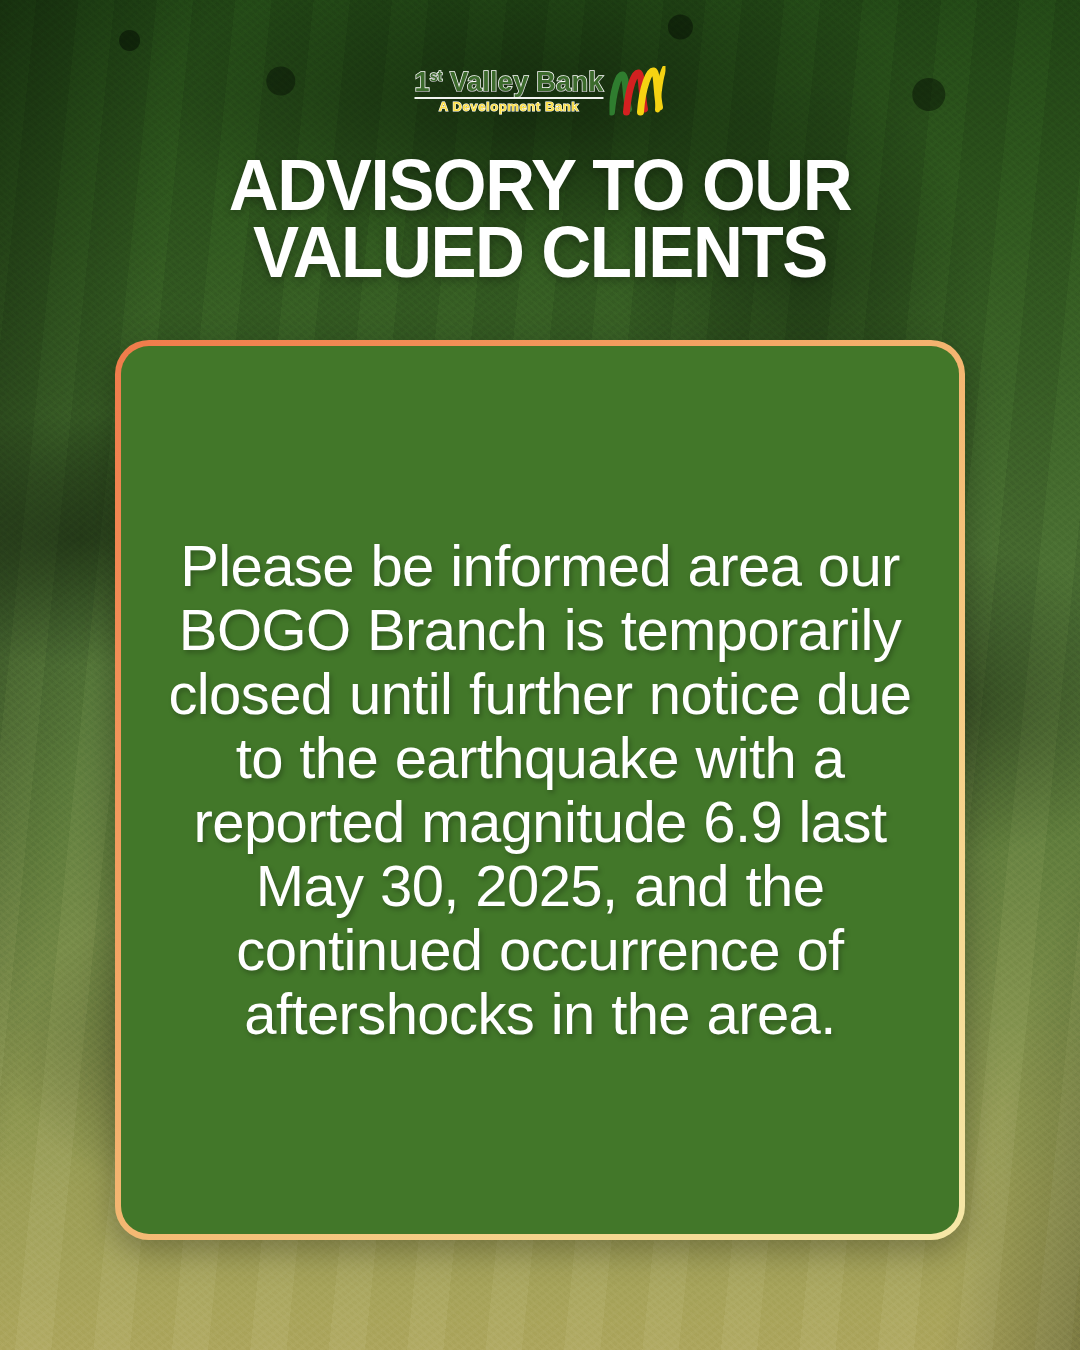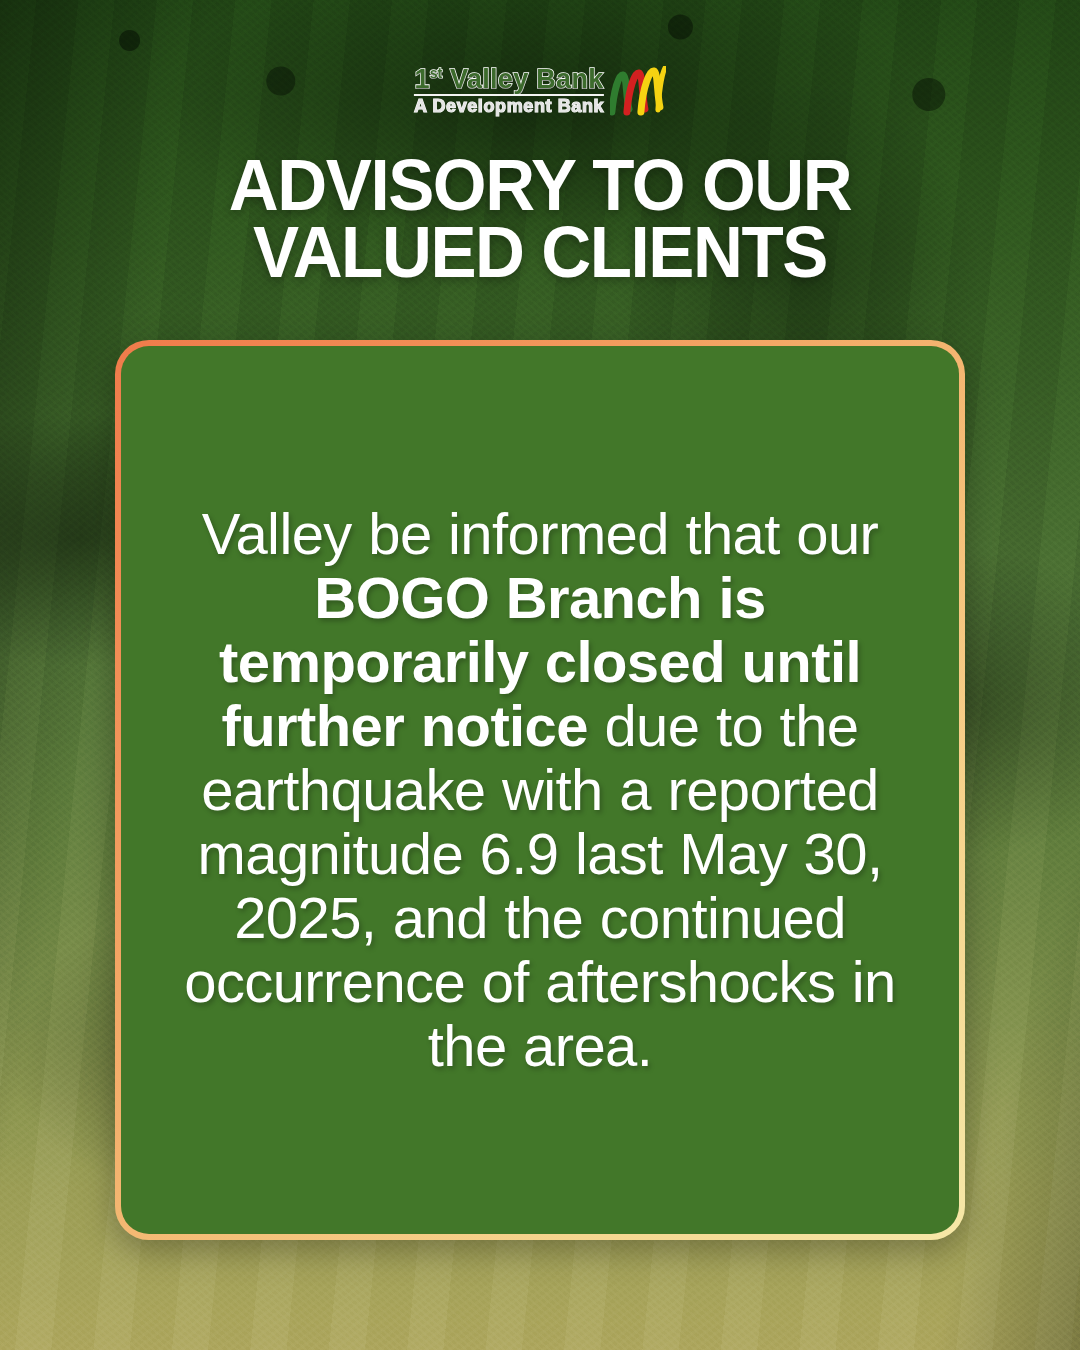--- a/index.html
+++ b/index.html
@@ -115,23 +115,23 @@
     width:100%;
     height:2px;
     background:#ffffff;
     margin:1px 0 1px;
     opacity:.95;
   }
 
   .logo-tagline {
     font-family:"Liberation Sans", sans-serif;
     font-weight:bold;
-    font-size:18px;
+    font-size:13px;
     letter-spacing:.6px;
-    color:#e5e5e5;
+    color:#fde047;
     line-height:1.05;
     white-space:nowrap;
     -webkit-text-stroke:1.1px #ffffff;
     paint-order:stroke fill;
   }
 
   .logo-mark { width:56px; height:50px; display:block; flex:0 0 auto; }
 
   
   .headline {
@@ -183,21 +183,21 @@
   .card-body {
     font-family:"Liberation Sans", sans-serif;
     font-size:58px;
     line-height:1.105;
     color:#ffffff;
     text-align:center;
     letter-spacing:-.6px;
     text-shadow:2px 3px 5px rgba(0,0,0,.26);
     word-spacing:1px;
   }
-  .card-body b, .card-body strong { font-weight:bold; }
+  .card-body b, .card-body strong { font-weight:normal; }
 </style>
 </head>
 <body>
 
 <div class="poster">
 
   <div class="bg-photo"></div>
   <div class="bg-grain"></div>
   <div class="bg-tint"></div>
 
@@ -220,18 +220,18 @@
   </div>
 
   <h1 class="headline">
     <span class="hl-line">ADVISORY TO OUR</span>
     <span class="hl-line">VALUED CLIENTS</span>
   </h1>
 
   <div class="card-wrap">
     <div class="card">
       <p class="card-body">
-        <span>Valley be informed that our </span><b>BOGO Branch is temporarily closed until further notice</b><span> due to the earthquake with a reported magnitude 6.9 last May 30, 2025, and the continued occurrence of aftershocks in the area.</span>
+        <span>Please be informed area our </span><b>BOGO Branch is temporarily closed until further notice</b><span> due to the earthquake with a reported magnitude 6.9 last May 30, 2025, and the continued occurrence of aftershocks in the area.</span>
       </p>
     </div>
   </div>
 
 </div>
 
 </body></html>

